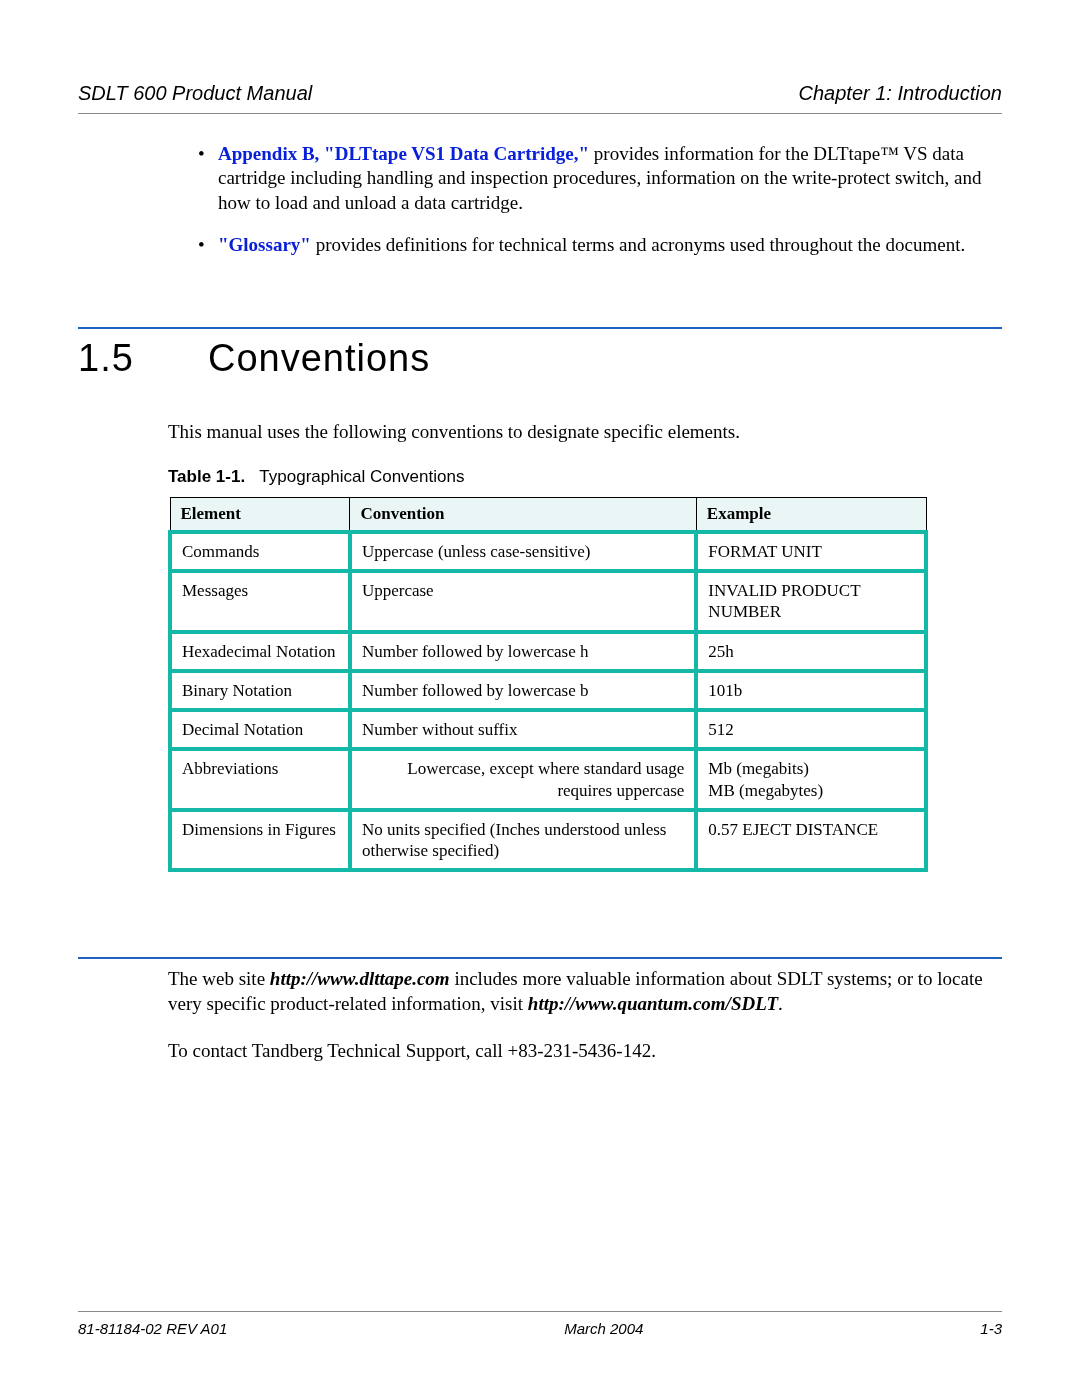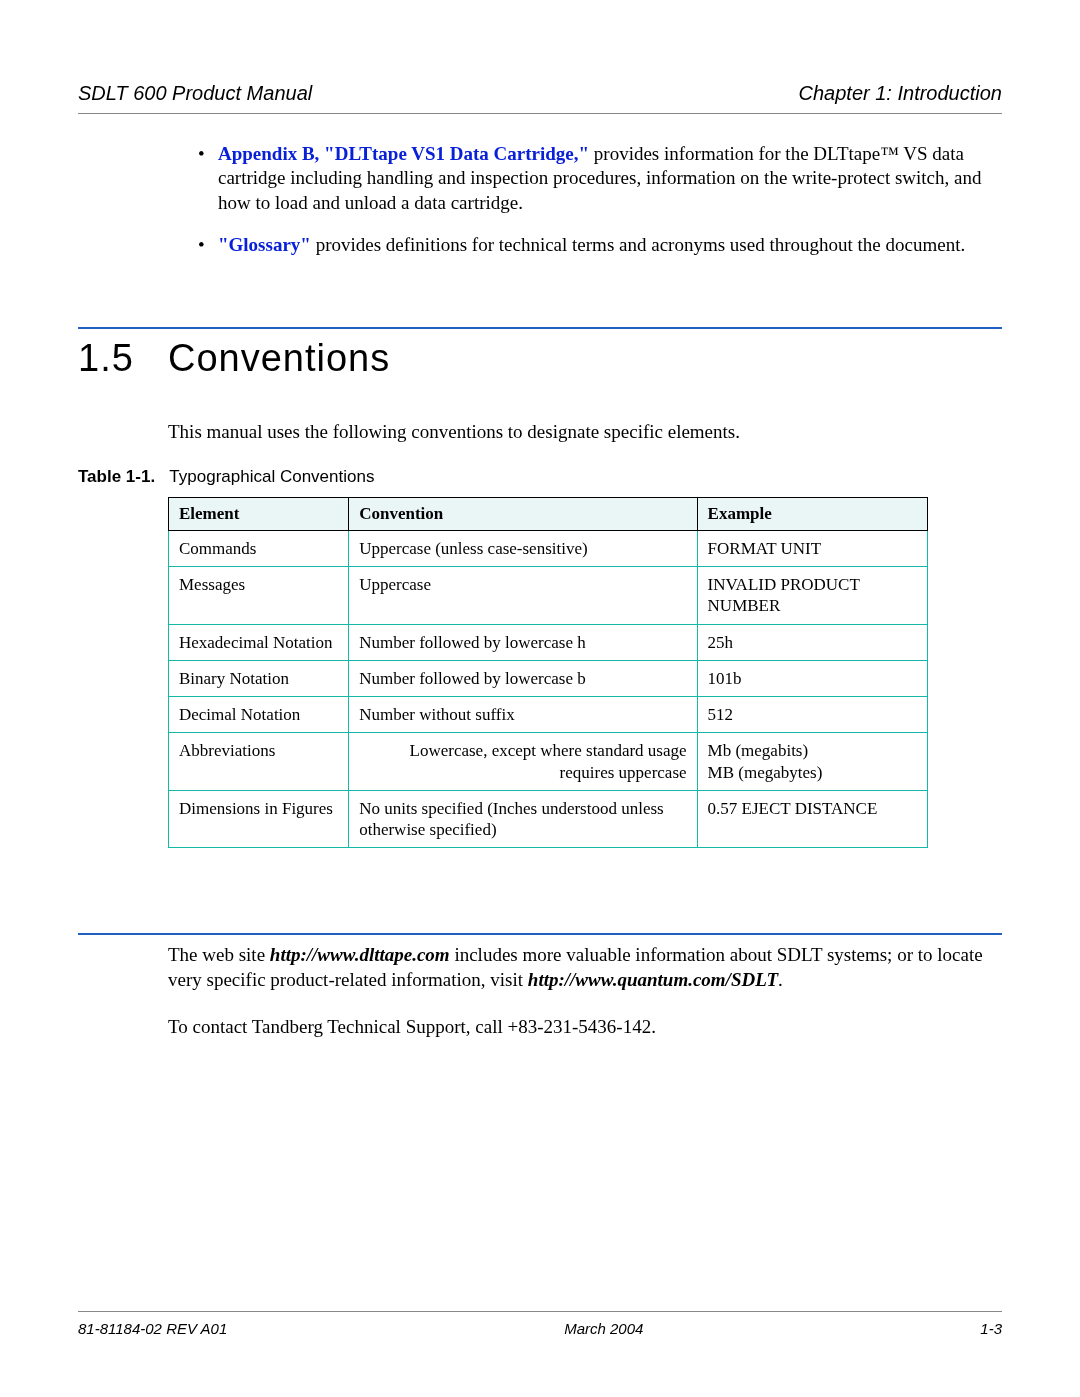--- a/index.html
+++ b/index.html
@@ -51,50 +51,52 @@
     border-top: 2px solid #2060c0;
     margin-bottom: 8px;
   }
   .section-heading {
     font-family: Arial, Helvetica, sans-serif;
     font-weight: normal;
     font-size: 38px;
     letter-spacing: 1px;
     display: flex;
     margin-bottom: 40px;
+    gap: 40px;
   }
   .section-num { width: 90px; }
   .body-text {
     margin-left: 90px;
     font-size: 19px;
     line-height: 1.3;
     margin-bottom: 22px;
   }
   .table-caption {
+    margin-left: 90px;
     font-family: Arial, Helvetica, sans-serif;
     font-size: 17px;
     margin-bottom: 10px;
   }
   .table-caption .bold { font-weight: bold; }
   table.conv {
     margin-left: 90px;
     border-collapse: collapse;
     width: 760px;
     font-size: 17px;
   }
   table.conv th {
     background: #eaf6f6;
     font-family: "Times New Roman", serif;
     font-weight: bold;
     text-align: left;
     border: 1px solid #000;
     padding: 6px 10px;
   }
   table.conv td {
-    border: 1px solid #14b8a6;
+    border: 4px solid #14b8a6;
     padding: 7px 10px;
     vertical-align: top;
     line-height: 1.25;
   }
   .col-el { width: 185px; margin-top: 24px; }
   .col-conv { width: 367px; }
   .col-ex { width: 240px; }
   .section2 { margin-top: 85px; }
   .footer {
     position: absolute;

